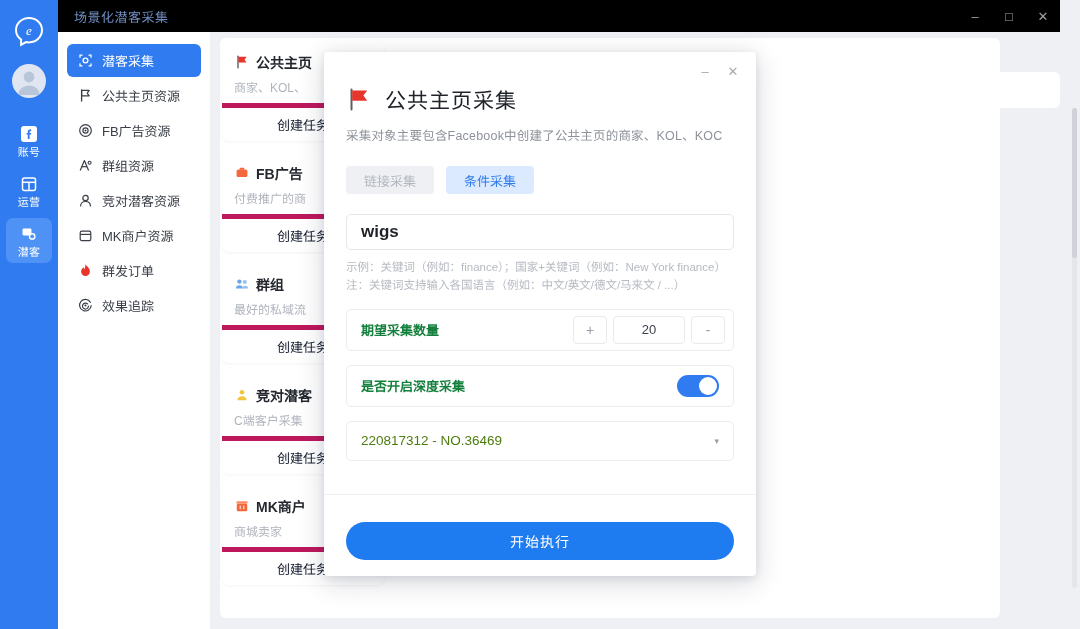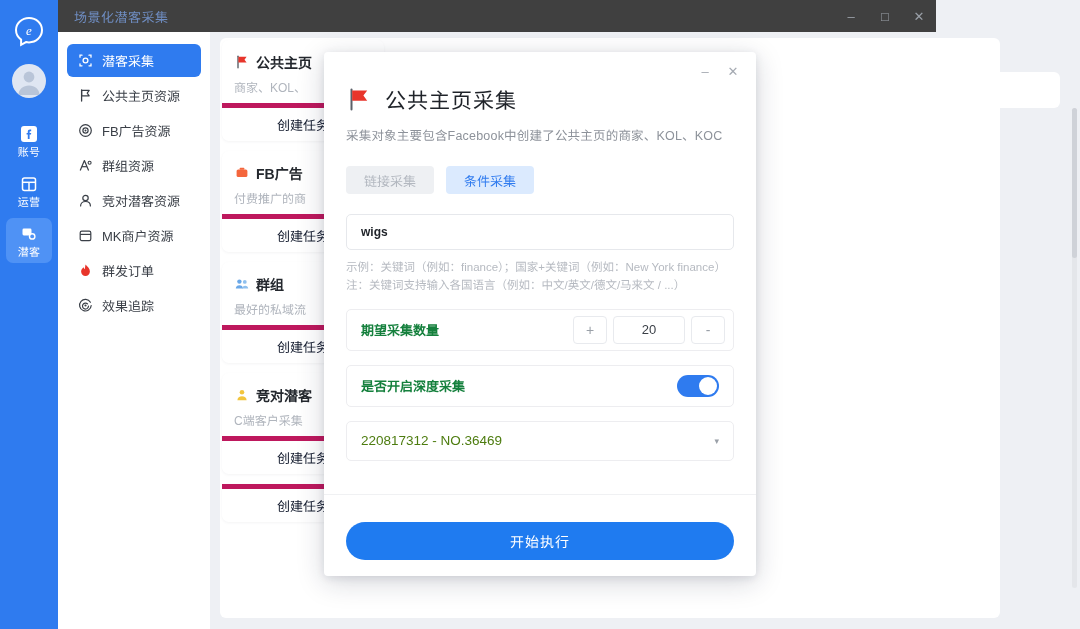--- a/index.html
+++ b/index.html
@@ -30,22 +30,22 @@
     width:46px; padding:6px 0 5px; margin-bottom:5px; border-radius:7px;
     display:flex; flex-direction:column; align-items:center; gap:3px;
     cursor:pointer;
   }
   .rail-item.active { background:#4f92f5; }
   .rail-ico { width:20px; height:20px; display:flex; align-items:center; justify-content:center; }
   .rail-label { font-size:11px; color:#ffffff; line-height:1; letter-spacing:.3px; }
 
   
   .titlebar {
-    position:absolute; left:58px; top:0; width:878px; height:32px;
-    background:#404040; display:flex; align-items:center;
+    position:absolute; left:58px; top:0; width:1002px; height:32px;
+    background:#000000; display:flex; align-items:center;
   }
   .title-text { font-size:13px; color:#6e8cc0; margin-left:16px; letter-spacing:.5px; }
   .win-btns { margin-left:auto; display:flex; height:32px; }
   .win-btn {
     width:34px; height:32px; display:flex; align-items:center; justify-content:center;
     color:#9aa0a8; font-size:13px; cursor:pointer;
   }
 
   
   .sidebar {
@@ -123,21 +123,21 @@
     height:28px; padding:0 18px; border-radius:4px;
     display:flex; align-items:center; justify-content:center;
     font-size:13px; cursor:pointer;
   }
   .tab.inactive { background:#eef0f3; color:#b3b8c0; }
   .tab.active { background:#dbeafe; color:#2f7bef; }
 
   .kw-input {
     margin-top:20px; height:36px; border:1px solid #e6e8ec; border-radius:5px;
     display:flex; align-items:center; padding:0 14px;
-    font-size:12px; color:#1f2329; font-weight:bold;
+    font-size:17px; color:#1f2329; font-weight:bold;
     background:#ffffff;
   }
   .hint { margin-top:9px; font-size:11.5px; color:#b6bac1; line-height:1.55; }
 
   .field-row {
     margin-top:14px; height:42px; border:1px solid #ededf0; border-radius:5px;
     display:flex; align-items:center; padding:0 8px 0 14px; gap:8px;
   }
   .field-label { font-size:13px; font-weight:bold; color:#15803d; flex:1; }
   .stepper { display:flex; align-items:center; gap:6px; }
@@ -397,20 +397,34 @@
               </svg>
             </span>
             <span>竞对潜客</span>
           </div>
           <div class="card-desc">C端客户采集</div>
         </div>
         <div class="card-foot">创建任务</div>
       </div>
 
       <div class="card">
+        <div class="card-head">
+          <div class="card-title">
+            <span class="card-ico">
+              <svg width="14" height="14" viewBox="0 0 14 14">
+                <rect x="1.8" y="4.6" width="10.4" height="7.6" rx="1.3" fill="#f4663c"></rect>
+                <rect x="1.4" y="2.2" width="11.2" height="2.4" rx=".9" fill="#fb8a63"></rect>
+                <line x1="5.2" y1="6.6" x2="5.2" y2="10.2" stroke="#ffffff" stroke-width="1"></line>
+                <line x1="8.8" y1="6.6" x2="8.8" y2="10.2" stroke="#ffffff" stroke-width="1"></line>
+              </svg>
+            </span>
+            <span>MK商户</span>
+          </div>
+          <div class="card-desc">商城卖家</div>
+        </div>
         <div class="card-foot">创建任务</div>
       </div>
 
     </div>
 
     <div class="scroll-track">
       <div class="scroll-thumb"></div>
     </div>
   </div>
 

